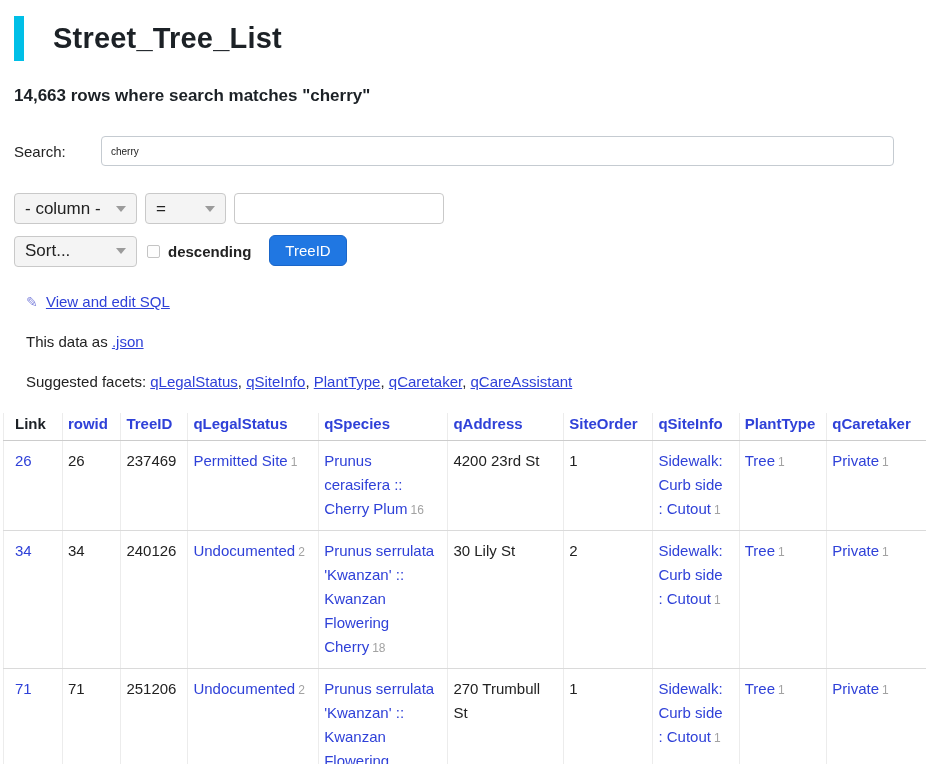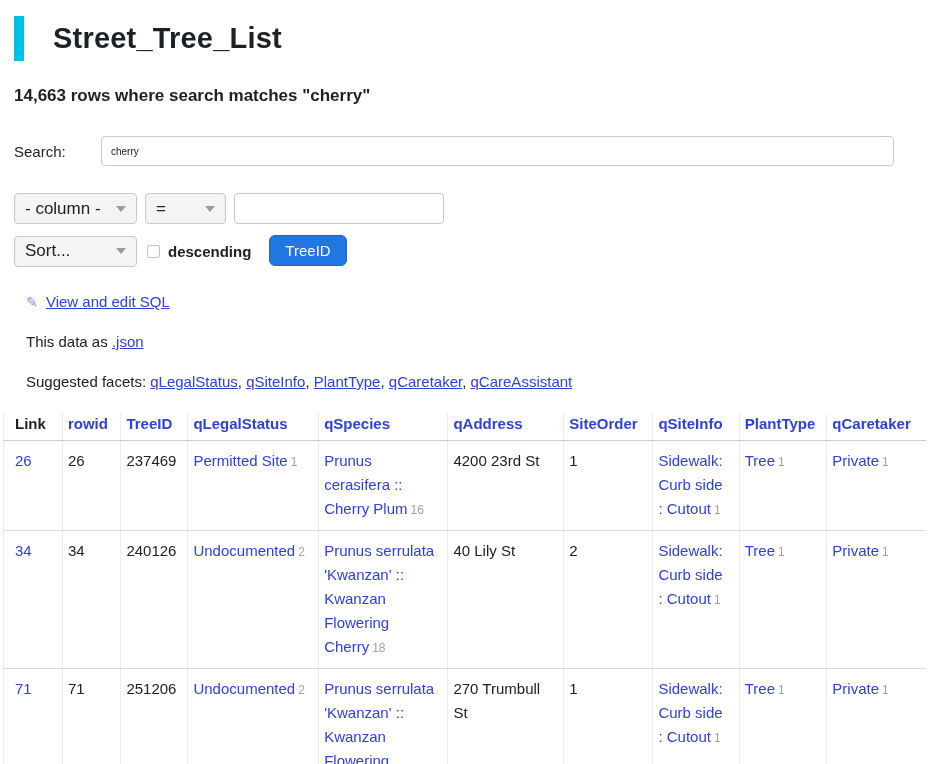--- a/index.html
+++ b/index.html
@@ -168,21 +168,21 @@
         <td><a>Sidewalk: Curb side : Cutout</a><span class="count">1</span></td>
         <td><a>Tree</a><span class="count">1</span></td>
         <td><a>Private</a><span class="count">1</span></td>
       </tr>
       <tr>
         <td><a>34</a></td>
         <td>34</td>
         <td>240126</td>
         <td><a>Undocumented</a><span class="count">2</span></td>
         <td><a>Prunus serrulata 'Kwanzan' :: Kwanzan Flowering Cherry</a><span class="count">18</span></td>
-        <td>40 Lily St</td>
+        <td>30 Lily St</td>
         <td>2</td>
         <td><a>Sidewalk: Curb side : Cutout</a><span class="count">1</span></td>
         <td><a>Tree</a><span class="count">1</span></td>
         <td><a>Private</a><span class="count">1</span></td>
       </tr>
       <tr>
         <td><a>71</a></td>
         <td>71</td>
         <td>251206</td>
         <td><a>Undocumented</a><span class="count">2</span></td>

